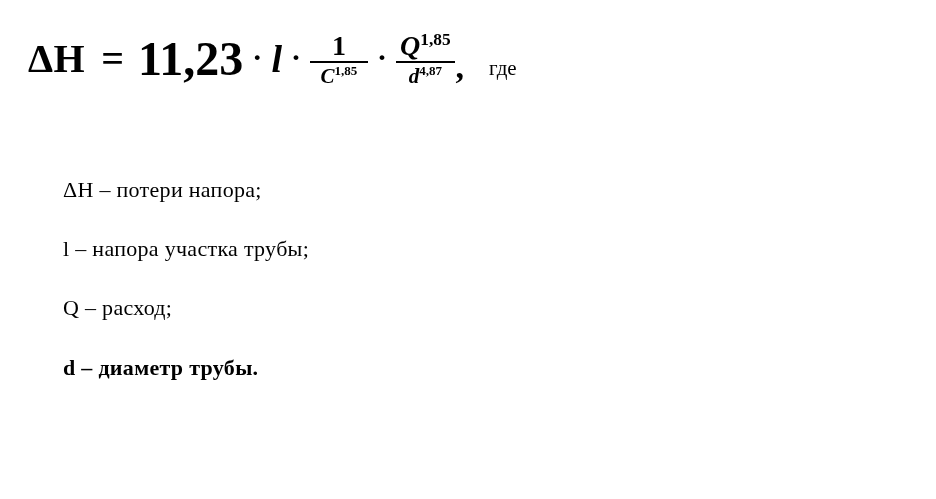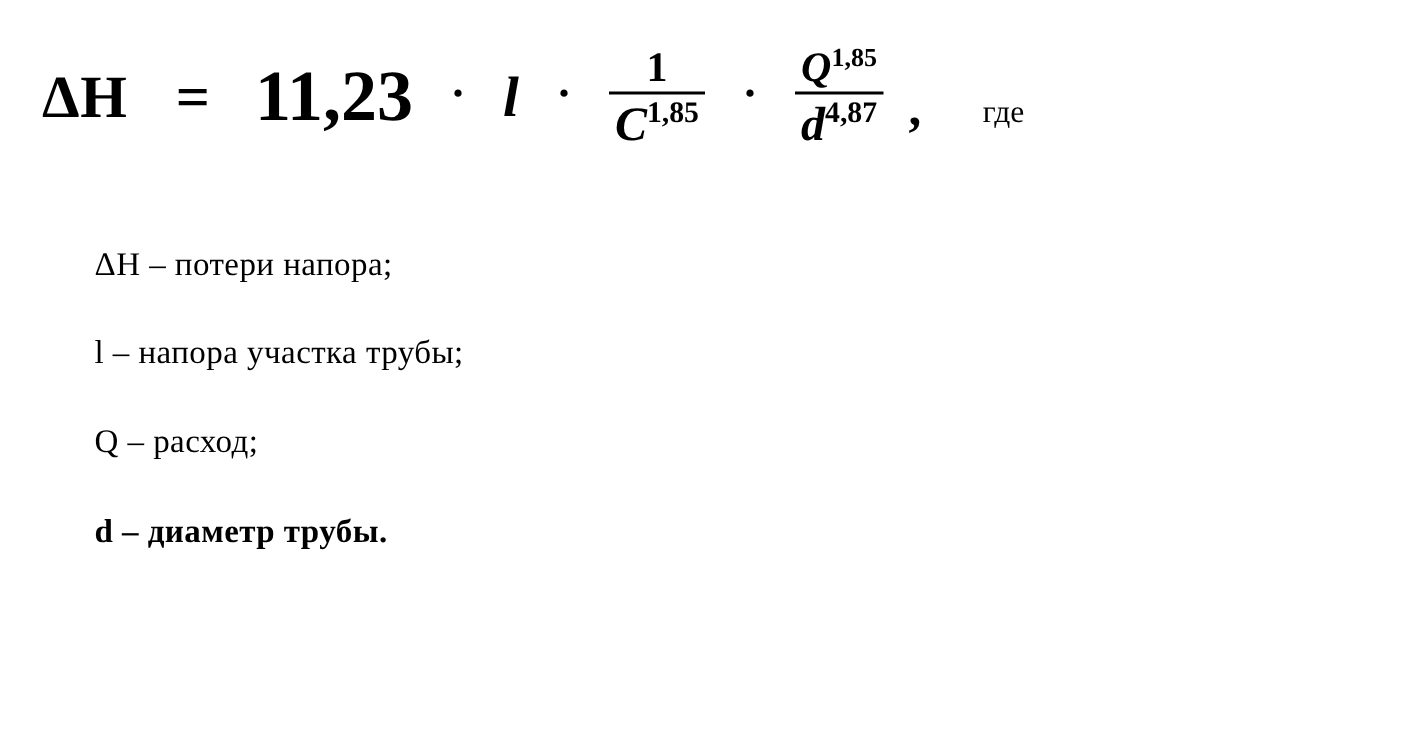--- a/index.html
+++ b/index.html
@@ -26,21 +26,20 @@
   .formula {
     position: absolute;
     left: 28px;
     top: 30px;
     display: flex;
     align-items: center;
     font-family: "Liberation Serif", serif;
     font-weight: bold;
     font-size: 40px;
     white-space: nowrap;
-    gap: 16px;
   }
   .formula .lhs {
     font-size: 40px;
     font-weight: bold;
     letter-spacing: 0.5px;
   }
   .formula .eq {
     font-size: 40px;
     font-weight: bold;
     margin: 0 14px 0 16px;
@@ -77,21 +76,21 @@
     line-height: 1.05;
     padding: 0 4px 1px 4px;
   }
   .frac .bar {
     width: 100%;
     min-width: 58px;
     height: 2px;
     background: #000;
   }
   .frac .den {
-    font-size: 32px;
+    font-size: 21px;
     font-weight: bold;
     line-height: 1.1;
     padding: 2px 4px 0 4px;
   }
   .frac .den .base,
   .frac .num .base {
     font-style: italic;
   }
   sup.exp {
     font-size: 0.62em;
@@ -113,21 +112,21 @@
     font-size: 21px;
     margin-left: 26px;
     position: relative;
     top: 10px;
   }
 
   
   .legend {
     position: absolute;
     left: 63px;
-    top: 164px;
+    top: 178px;
     width: 840px;
   }
   .legend .row {
     font-family: "Liberation Serif", serif;
     font-size: 22px;
     line-height: 1.1;
     margin-bottom: 35px;
     white-space: nowrap;
     letter-spacing: 0.3px;
   }

